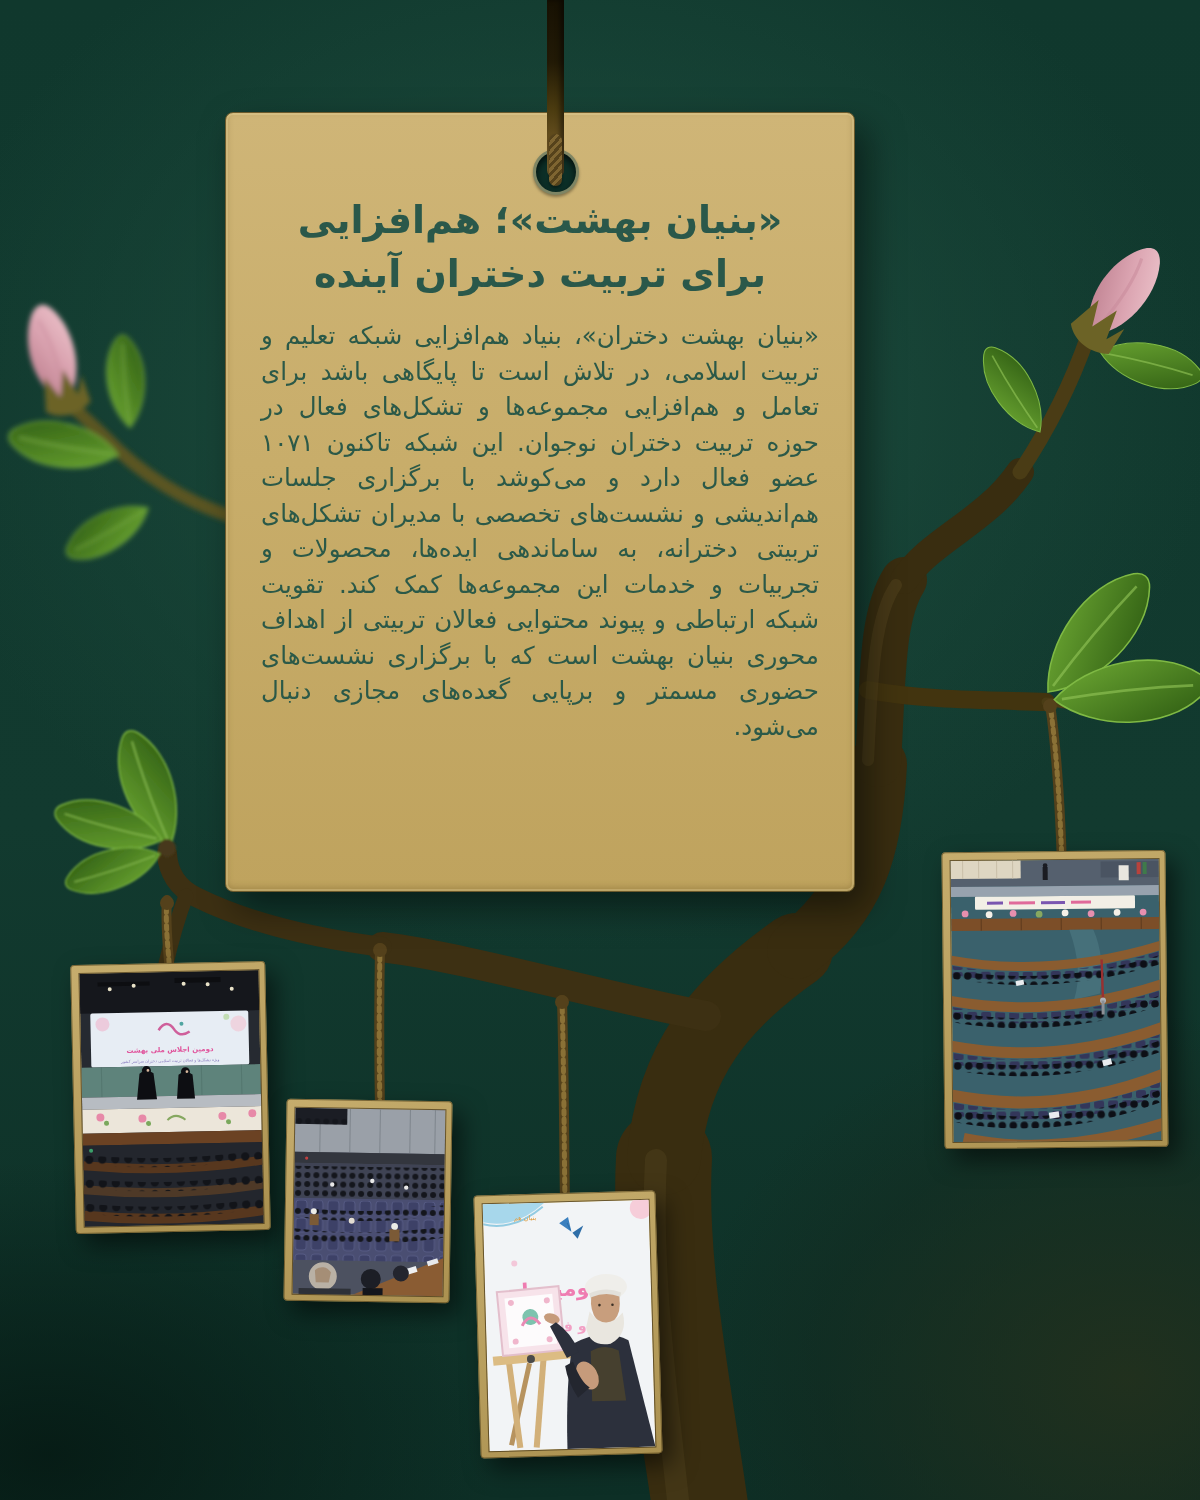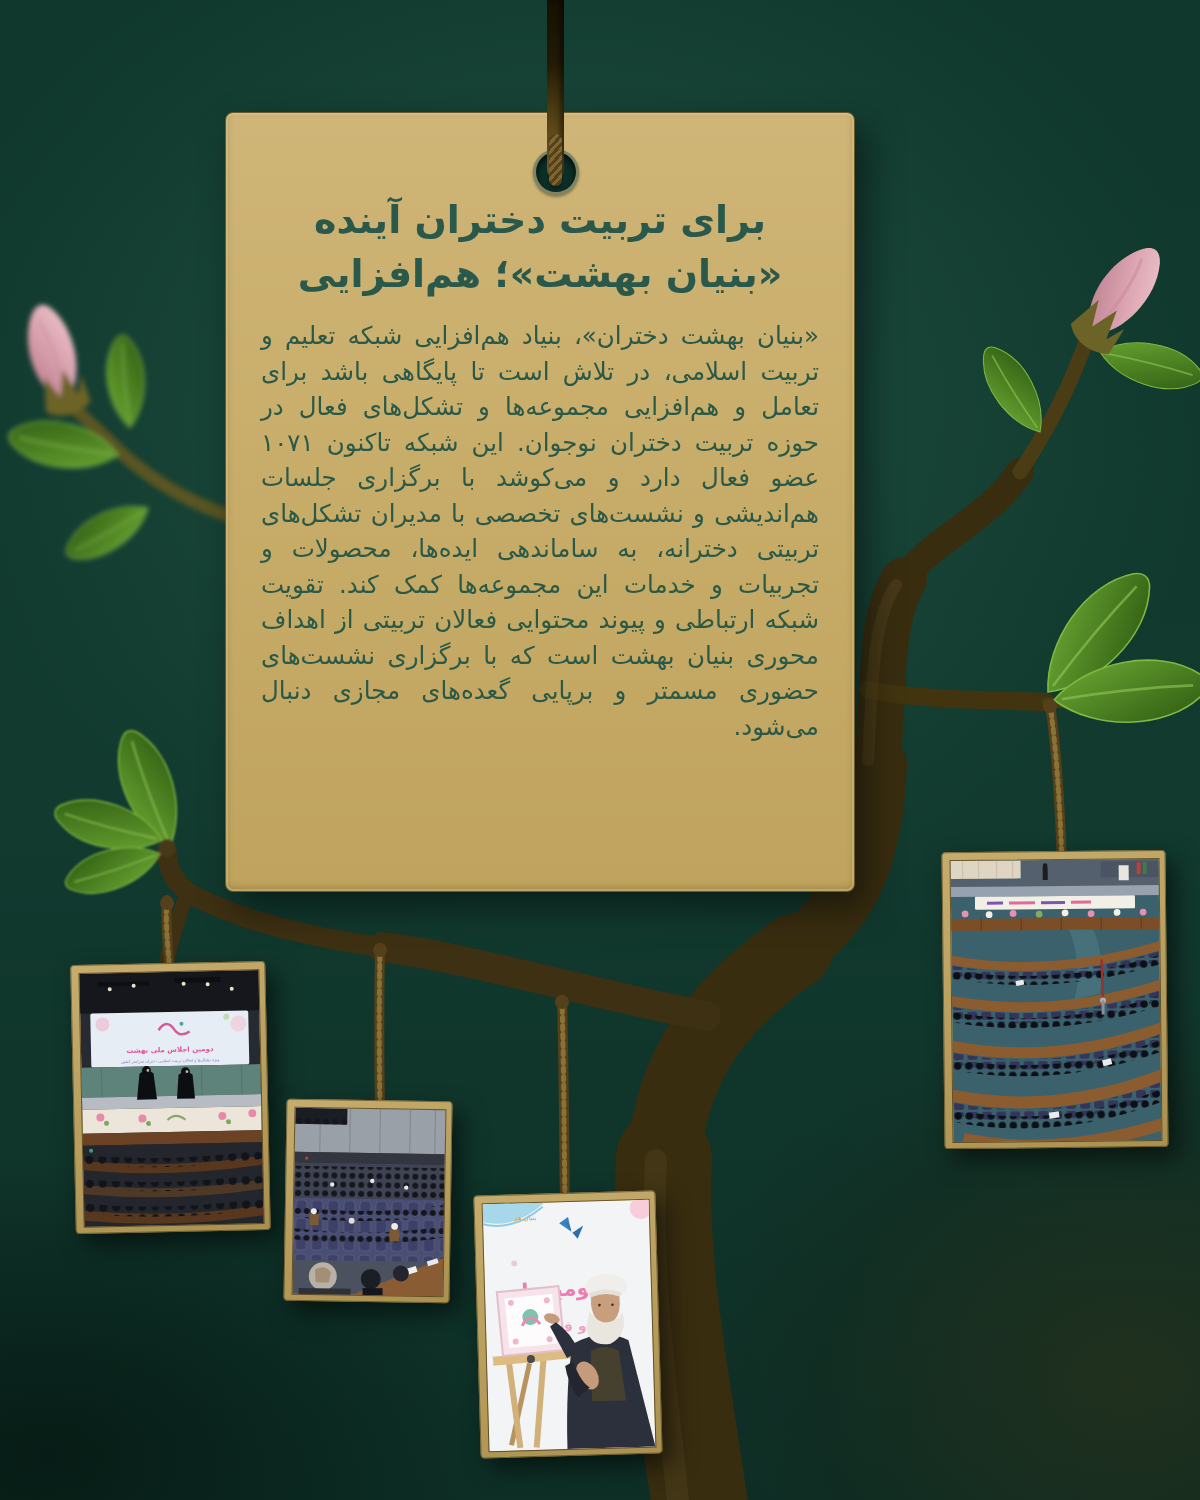--- a/index.html
+++ b/index.html
@@ -140,22 +140,22 @@
       <circle cx="167" cy="903" r="7" fill="#54411b"></circle>
       <circle cx="380" cy="950" r="7" fill="#54411b"></circle>
       <circle cx="562" cy="1002" r="7" fill="#54411b"></circle>
       <circle cx="1050" cy="706" r="7" fill="#54411b"></circle>
     </g>
   </svg>
 
   <div class="card" lang="fa">
     <div class="hole"></div>
     <h1 class="title">
+      <span>«بنیان بهشت»؛ هم‌افزایی</span>
       <span>برای تربیت دختران آینده</span>
-      <span>«بنیان بهشت»؛ هم‌افزایی</span>
     </h1>
     <p class="bodytext">«بنیان بهشت دختران»، بنیاد هم‌افزایی شبکه تعلیم و تربیت اسلامی، در تلاش است تا پایگاهی باشد برای تعامل و هم‌افزایی مجموعه‌ها و تشکل‌های فعال در حوزه تربیت دختران نوجوان. این شبکه تاکنون ۱۰۷۱ عضو فعال دارد و می‌کوشد با برگزاری جلسات هم‌اندیشی و نشست‌های تخصصی با مدیران تشکل‌های تربیتی دخترانه، به ساماندهی ایده‌ها، محصولات و تجربیات و خدمات این مجموعه‌ها کمک کند. تقویت شبکه ارتباطی و پیوند محتوایی فعالان تربیتی از اهداف محوری بنیان بهشت است که با برگزاری نشست‌های حضوری مسمتر و برپایی گعده‌های مجازی دنبال می‌شود.</p>
   </div>
   <div class="main-string"></div>
   <div class="knot"></div>
 
   <div class="tag tag1">
     <svg width="179" height="253" viewBox="0 0 179 253" preserveAspectRatio="none">
       <defs>
         <pattern id="h1p" width="13" height="12" patternUnits="userSpaceOnUse">

